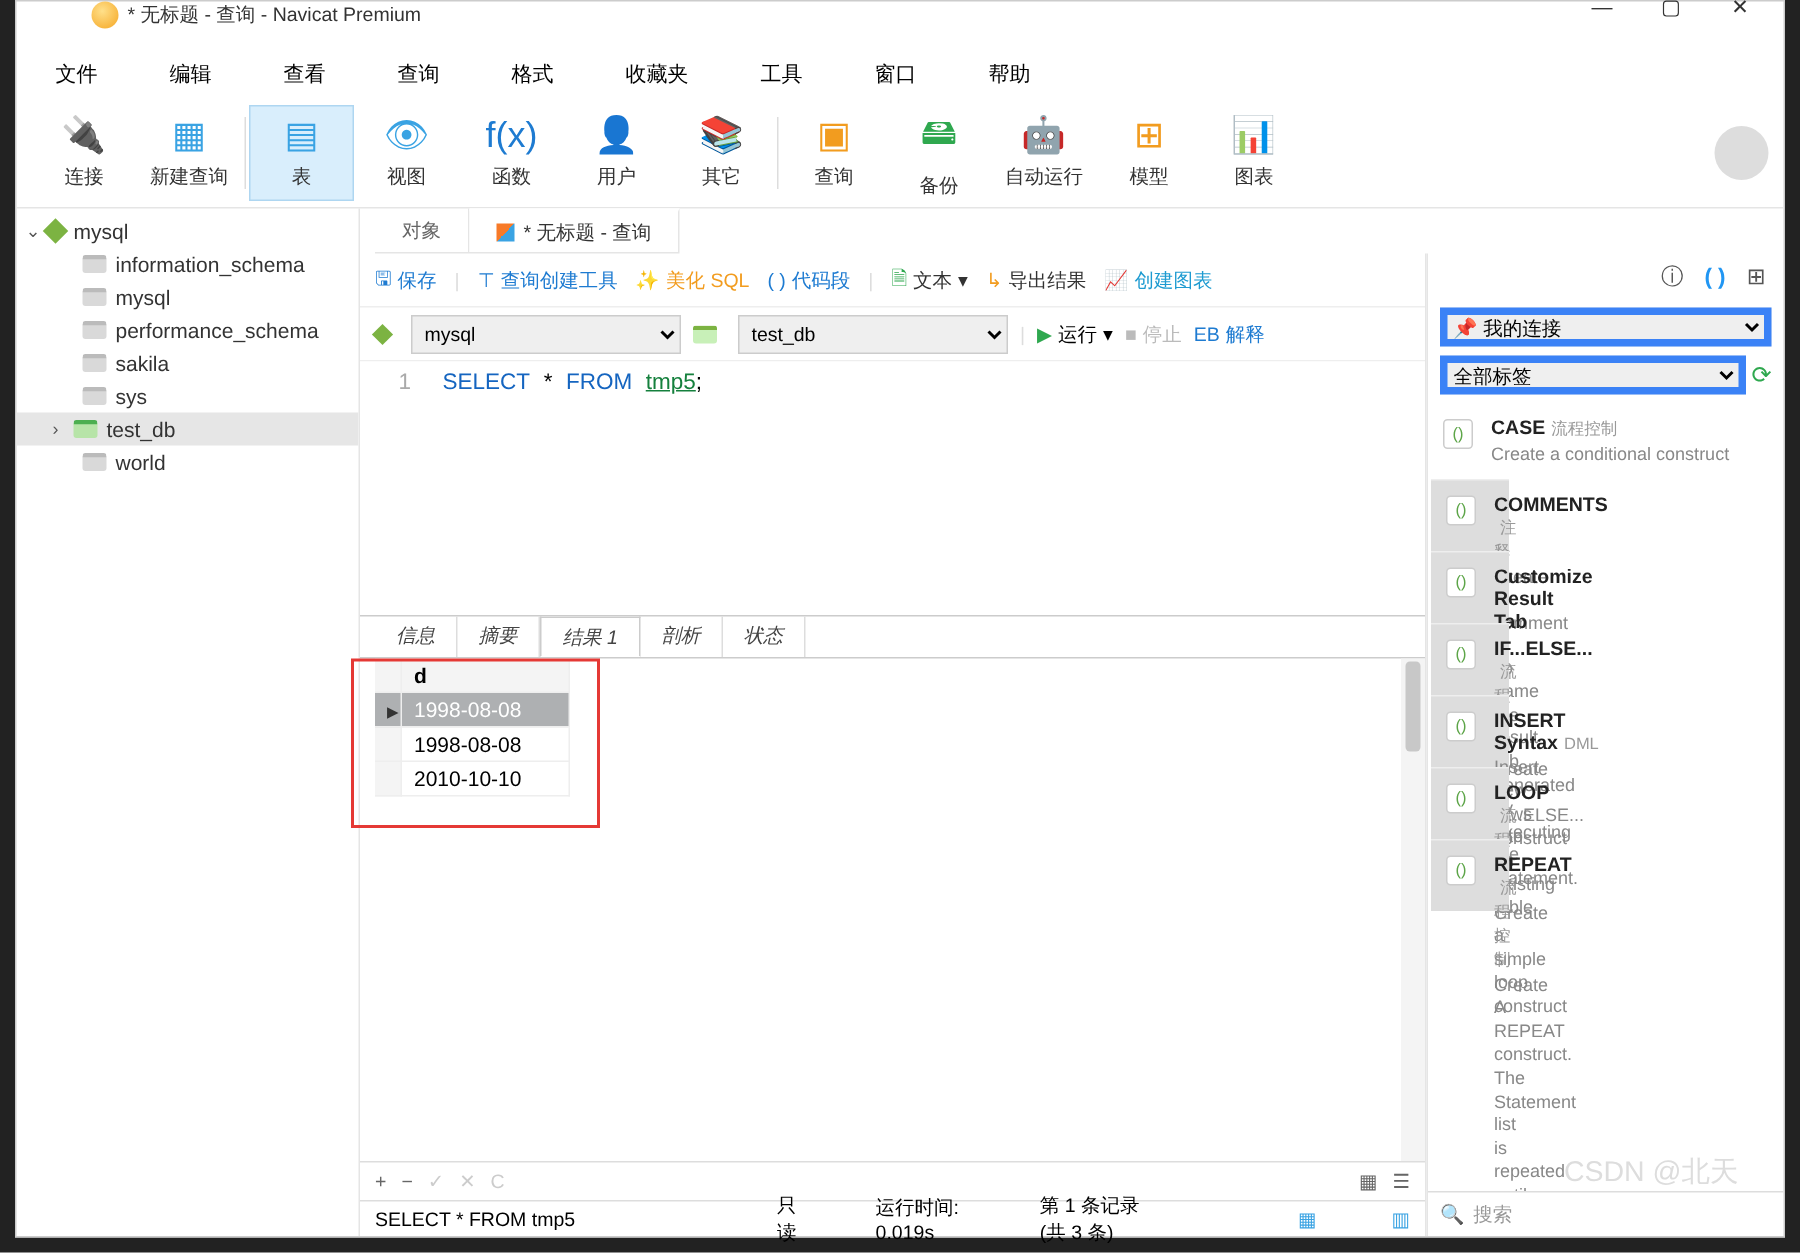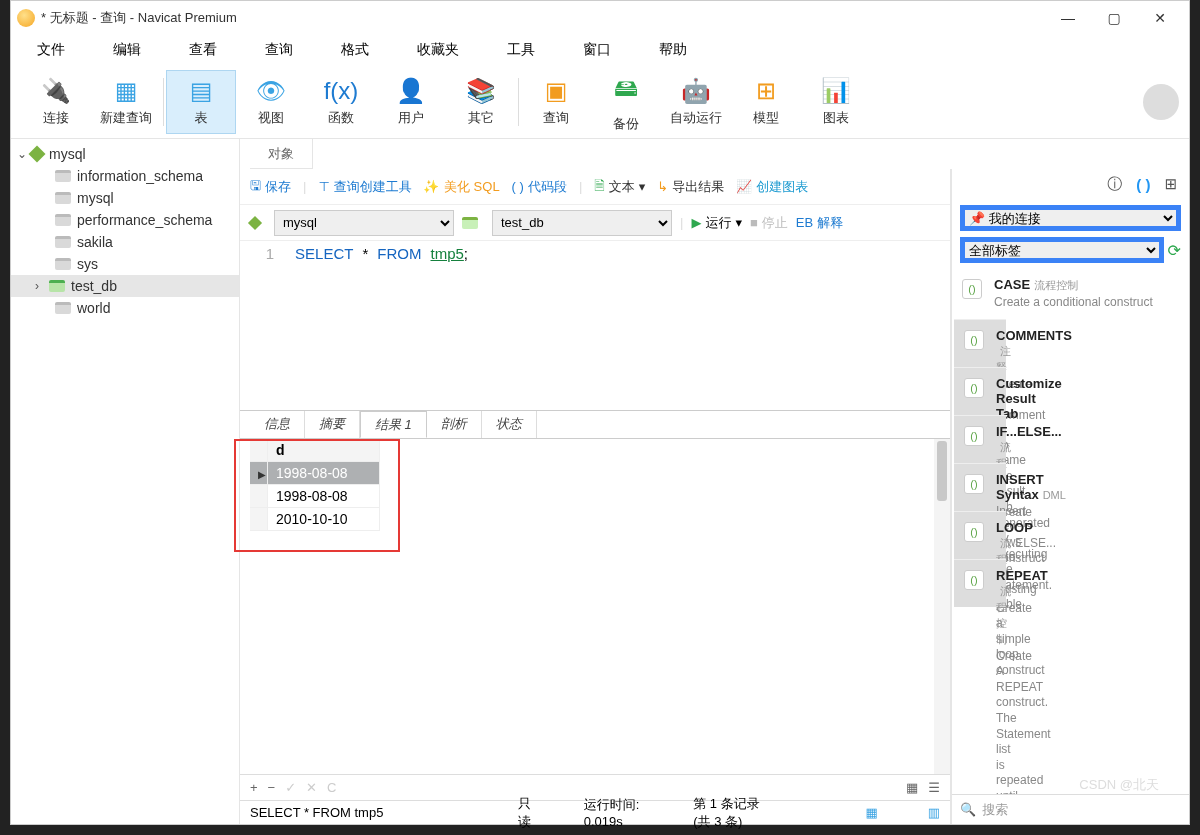--- a/index.html
+++ b/index.html
@@ -1,18 +1,18 @@
 <!DOCTYPE html>
 <html><head>
 <meta charset="utf-8">
 <style>
 * { box-sizing: border-box; margin: 0; padding: 0; font-family: "Microsoft YaHei", "Segoe UI", sans-serif; }
 body { width: 1200px; height: 835px; overflow: hidden; background: #222; position: relative; }
 .app { position: absolute; left: 10px; top: 0; width: 1180px; height: 825px; background: #fff; border: 1px solid #ccc; display: flex; flex-direction: column; }
-.titlebar { height: 34px; display: flex; align-items: center; padding: 2px 6px; font-size: 13px; color: #333; }
+.titlebar { height: 34px; display: flex; align-items: flex-end; padding: 16px 6px; font-size: 13px; color: #333; margin-left: 44px; }
 .titlebar .icon-app { width: 18px; height: 18px; border-radius: 50%; background: radial-gradient(circle at 40% 35%, #ffe08a, #f5a623); margin-right: 6px; }
 .titlebar .spacer { flex: 1; }
 .titlebar .winbtn { width: 46px; height: 30px; display: flex; align-items: center; justify-content: center; font-size: 14px; color: #333; }
 .menubar { height: 30px; display: flex; align-items: center; padding: 0 8px; gap: 12px; font-size: 14px; }
 .menubar .mitem { padding: 4px 18px; }
 .toolbar { height: 74px; display: flex; align-items: center; border-bottom: 1px solid #e5e5e5; padding: 0 10px; }
 .tb-btn { display: flex; flex-direction: column; align-items: center; justify-content: center; width: 70px; height: 64px; font-size: 13px; color: #333; }
 .tb-btn.active { background: #d9eefc; border: 1px solid #aed6f1; }
 .tb-btn .glyph { font-size: 24px; margin-bottom: 4px; }
 .sep { width: 1px; height: 48px; background: #ddd; margin: 0 2px; }
@@ -70,21 +70,21 @@
 .rp-list { flex: 1; overflow: auto; }
 .rp-item { padding: 8px 10px 8px 42px; position: relative; font-size: 13px; }
 .rp-item .ico { position: absolute; left: 10px; top: 10px; width: 20px; height: 20px; border: 1px solid #ccc; border-radius: 3px; display: flex; align-items: center; justify-content: center; font-size: 11px; color: #5da548; background: #fff; }
 .rp-item .tt { font-weight: bold; color: #222; }
 .rp-item .sub { color: #999; font-size: 11px; margin-left: 4px; }
 .rp-item .desc { color: #888; font-size: 12px; margin-top: 2px; line-height: 1.3; }
 .rp-item.sep { border-top: 1px solid #eee; }
 .rp-search { height: 30px; border-top: 1px solid #ddd; display: flex; align-items: center; padding: 0 8px; font-size: 13px; color: #999; gap: 6px; }
 .results .vscroll { position:absolute; right:0; top:0; width:16px; height:100%; background:#f4f4f4; }
 .results .vscroll .thumb { width:10px; margin:2px auto; height:60px; background:#c8c8c8; border-radius:3px; }
-.watermark { position:absolute; right:30px; bottom:30px; color:#ddd; font-size:13px;margin-top:38px; }
+.watermark { position:absolute; right:30px; bottom:30px; color:#ddd; font-size:19px;margin-top:38px; }
 </style>
 </head>
 <body>
 
 <div class="app">
   <div class="titlebar">
     <div class="icon-app"></div>
     <span>* 无标题 - 查询 - Navicat Premium</span>
     <div class="spacer"></div>
     <div class="winbtn">—</div>
@@ -193,20 +193,24 @@
       <div class="tree-item indent2">
           <span class="db-icon"></span>
           <span>world</span>
         </div>
     </div>
 
     <div class="main">
       <div style="display:flex;">
         <div class="tabbar" style="flex:0 0 auto">
           <div class="tab">对象</div>
+          <div class="tab active">
+              <span class="qicon"></span>
+              <span>* 无标题 - 查询</span>
+            </div>
         </div>
         <div style="flex:1"></div>
       </div>
 
       <div class="main-row">
         <div class="center">
           <div class="qtoolbar">
             <div class="qtbtn blue">
                 <span>🖫</span>
                 <span>保存</span>

